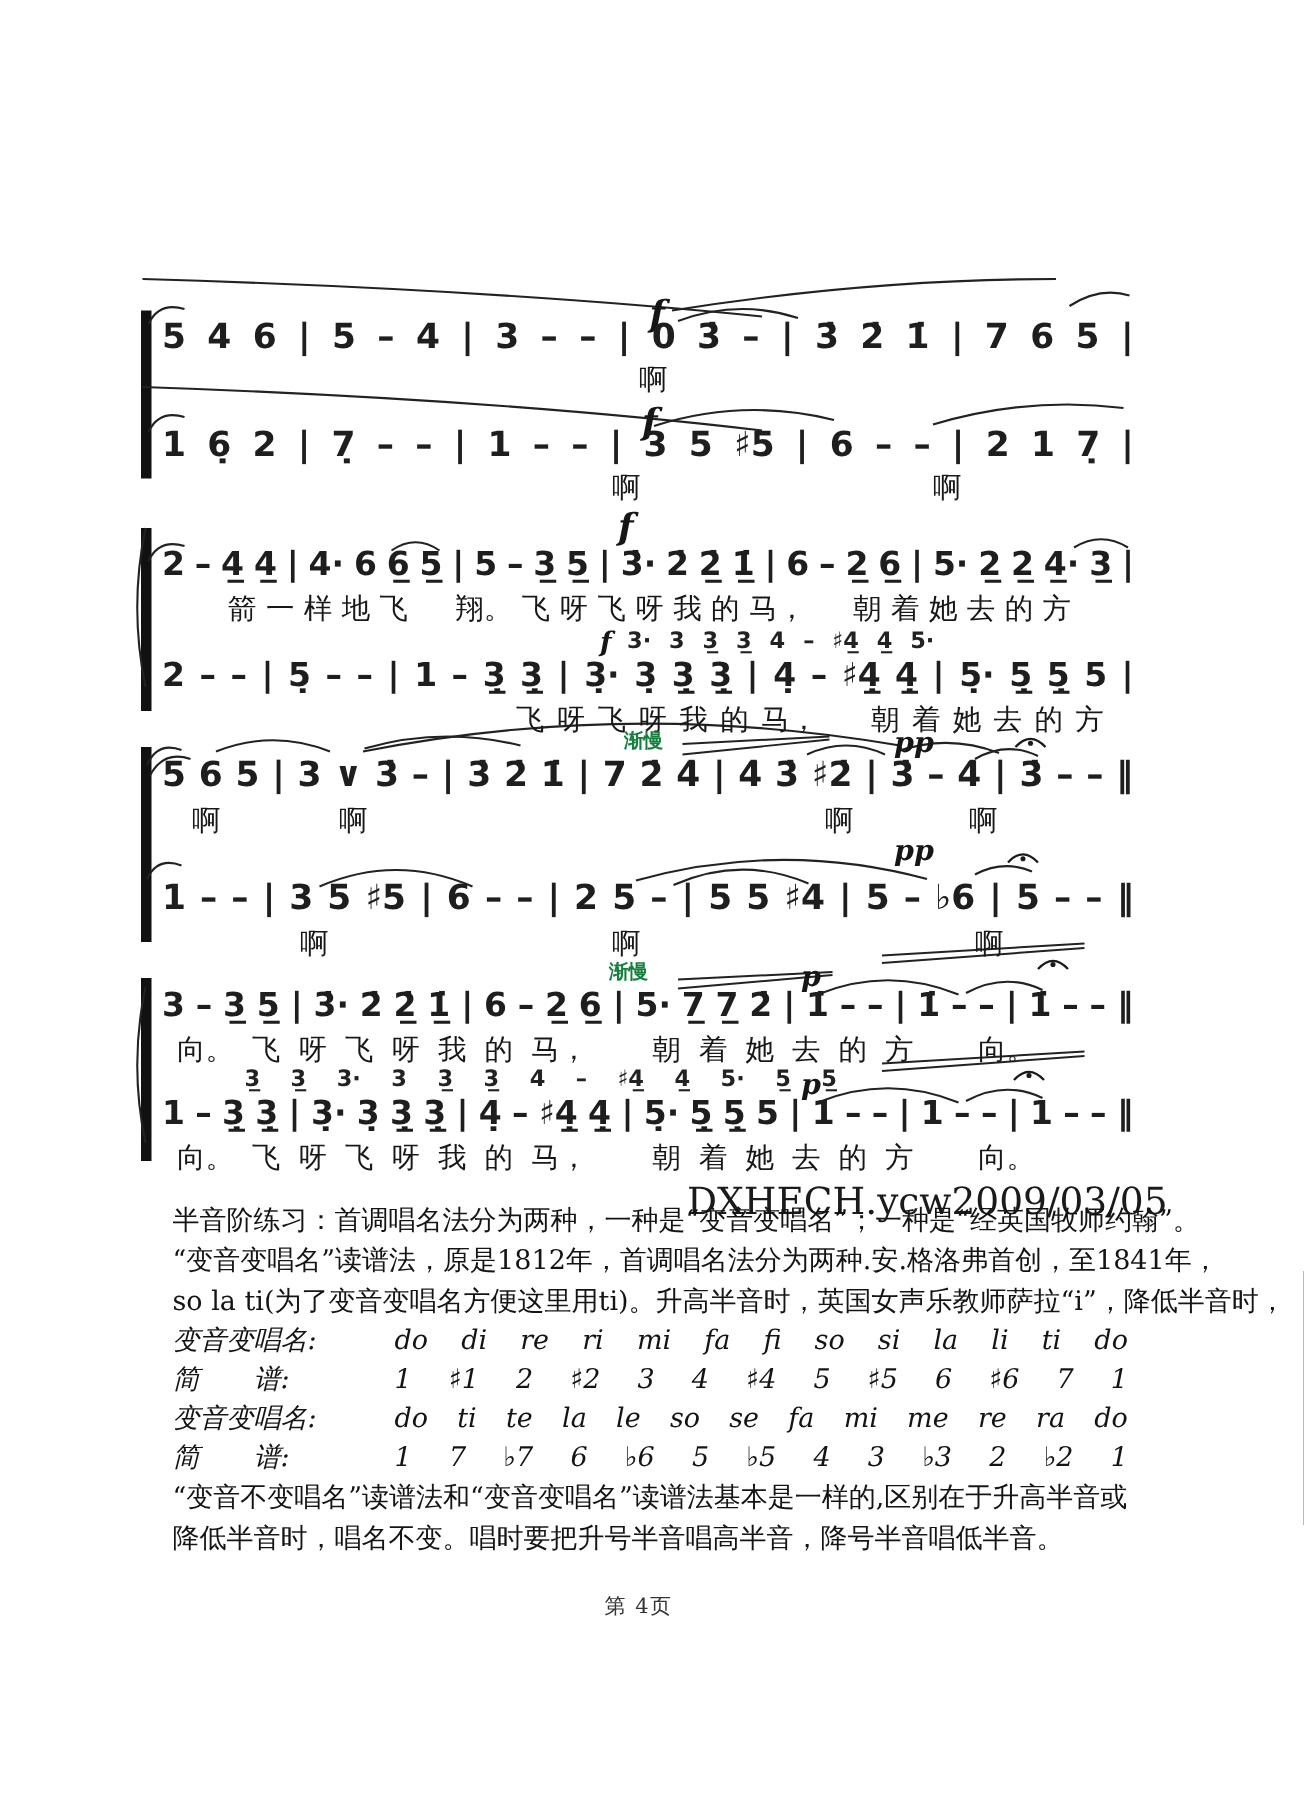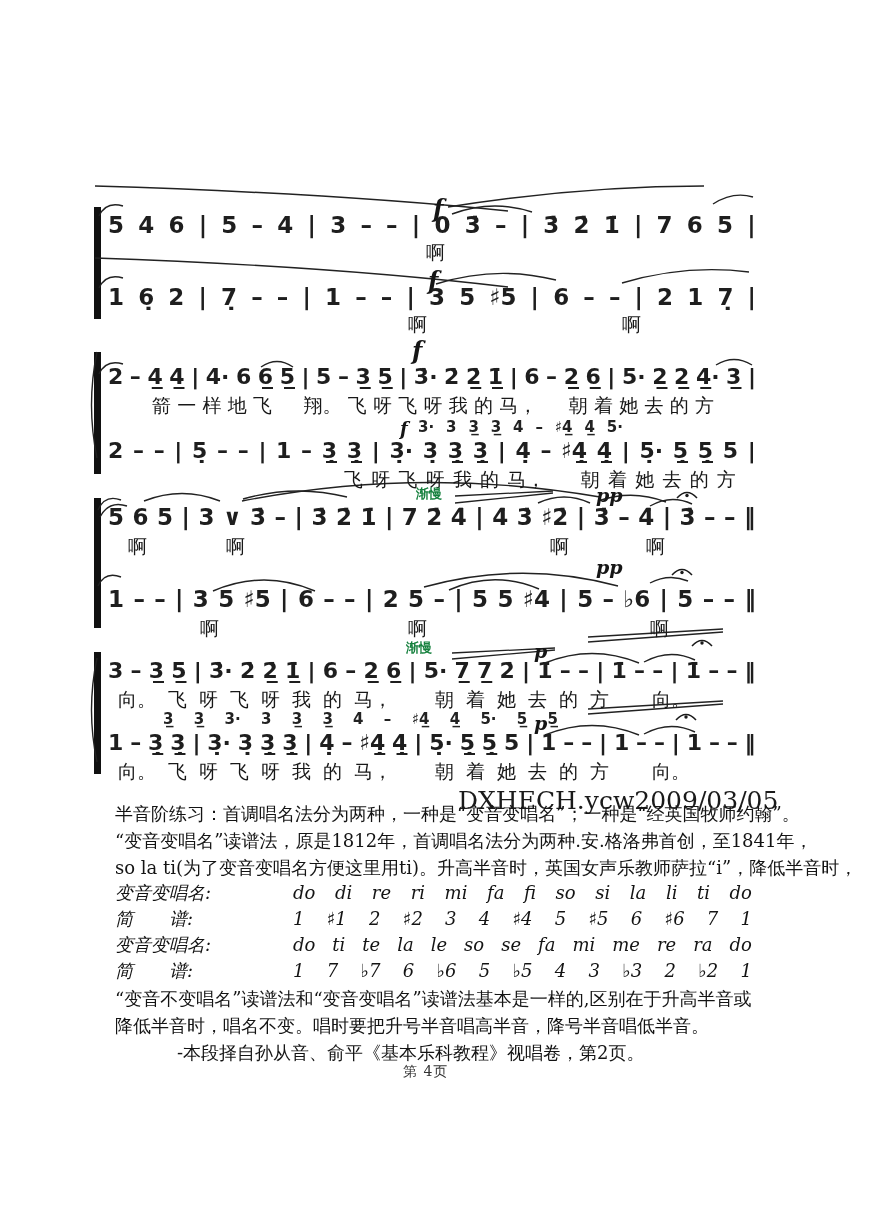--- a/index.html
+++ b/index.html
@@ -18,21 +18,21 @@
   .dyn{font-family:"DejaVu Serif","Liberation Serif",serif;font-style:italic;font-weight:bold;color:#161616;}
   .tempo{font-family:"DejaVu Serif","Liberation Serif",serif;font-weight:bold;font-size:13px;color:#15803d;}
   .credit1{font-family:"DejaVu Serif","Liberation Serif",serif;font-size:20px;letter-spacing:2px;color:#1a1a1a;}
   .credit2{font-family:"DejaVu Serif","Liberation Serif",serif;font-size:25px;color:#1a1a1a;}
   
   #article{position:absolute;left:115px;top:800px;width:655px;
            font-family:"DejaVu Serif","Liberation Serif",serif;color:#141414;}
   .pline{font-size:18px;line-height:27px;white-space:nowrap;}
   .trow{display:flex;height:26px;font-size:18px;white-space:nowrap;align-items:baseline;font-style:italic;}
   .tlabel{width:148px;flex:none;}
-  .tcells{flex:1;display:flex;justify-content:space-between;font-family:"DejaVu Serif",serif;padding-right:18px;margin-left:30px;}
+  .tcells{flex:1;display:flex;justify-content:space-between;font-family:"DejaVu Serif",serif;padding-right:18px;}
   .srcline{font-size:18px;line-height:27px;padding-left:62px;position:relative;white-space:nowrap;}
   .pagefoot{position:absolute;left:288px;top:19px;font-size:14px;color:#333;letter-spacing:1px;}
   svg{position:absolute;left:0;top:0;pointer-events:none;}
 </style>
 </head>
 <body>
 
 <div id="page">
 
   <svg width="869" height="1210" viewBox="0 0 869 1210">
@@ -558,18 +558,17 @@
           <span class="tok">2</span>
           <span class="tok">♭2</span>
           <span class="tok">1</span>
         </div>
     </div>
 
     <div class="pline">“变音不变唱名”读谱法和“变音变唱名”读谱法基本是一样的,区别在于升高半音或</div>
     <div class="pline">降低半音时，唱名不变。唱时要把升号半音唱高半音，降号半音唱低半音。</div>
 
     <div class="srcline">
-      <span>-本段择自孙从音、俞平《基本乐科教程》视唱卷，第2页。</span>
       <span class="pagefoot">第 4页</span>
     </div>
   </div>
 
 </div>
 
 </body></html>

